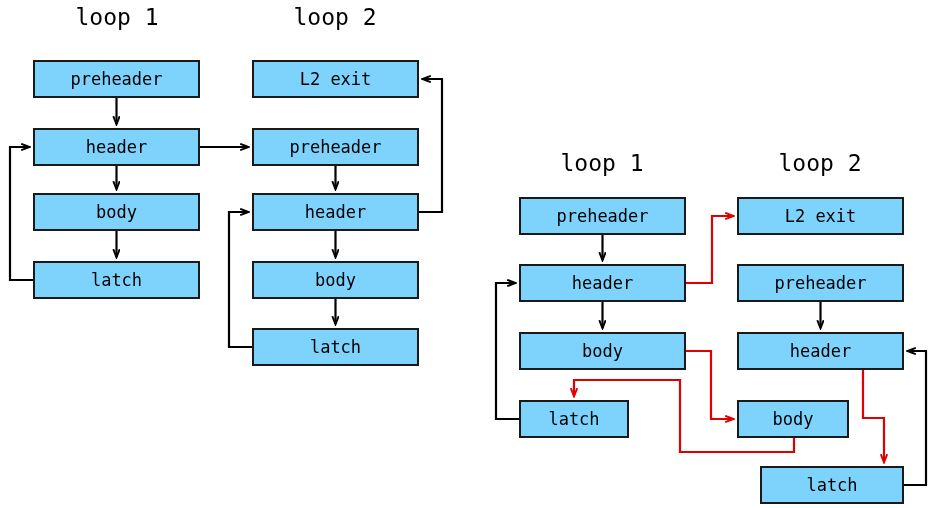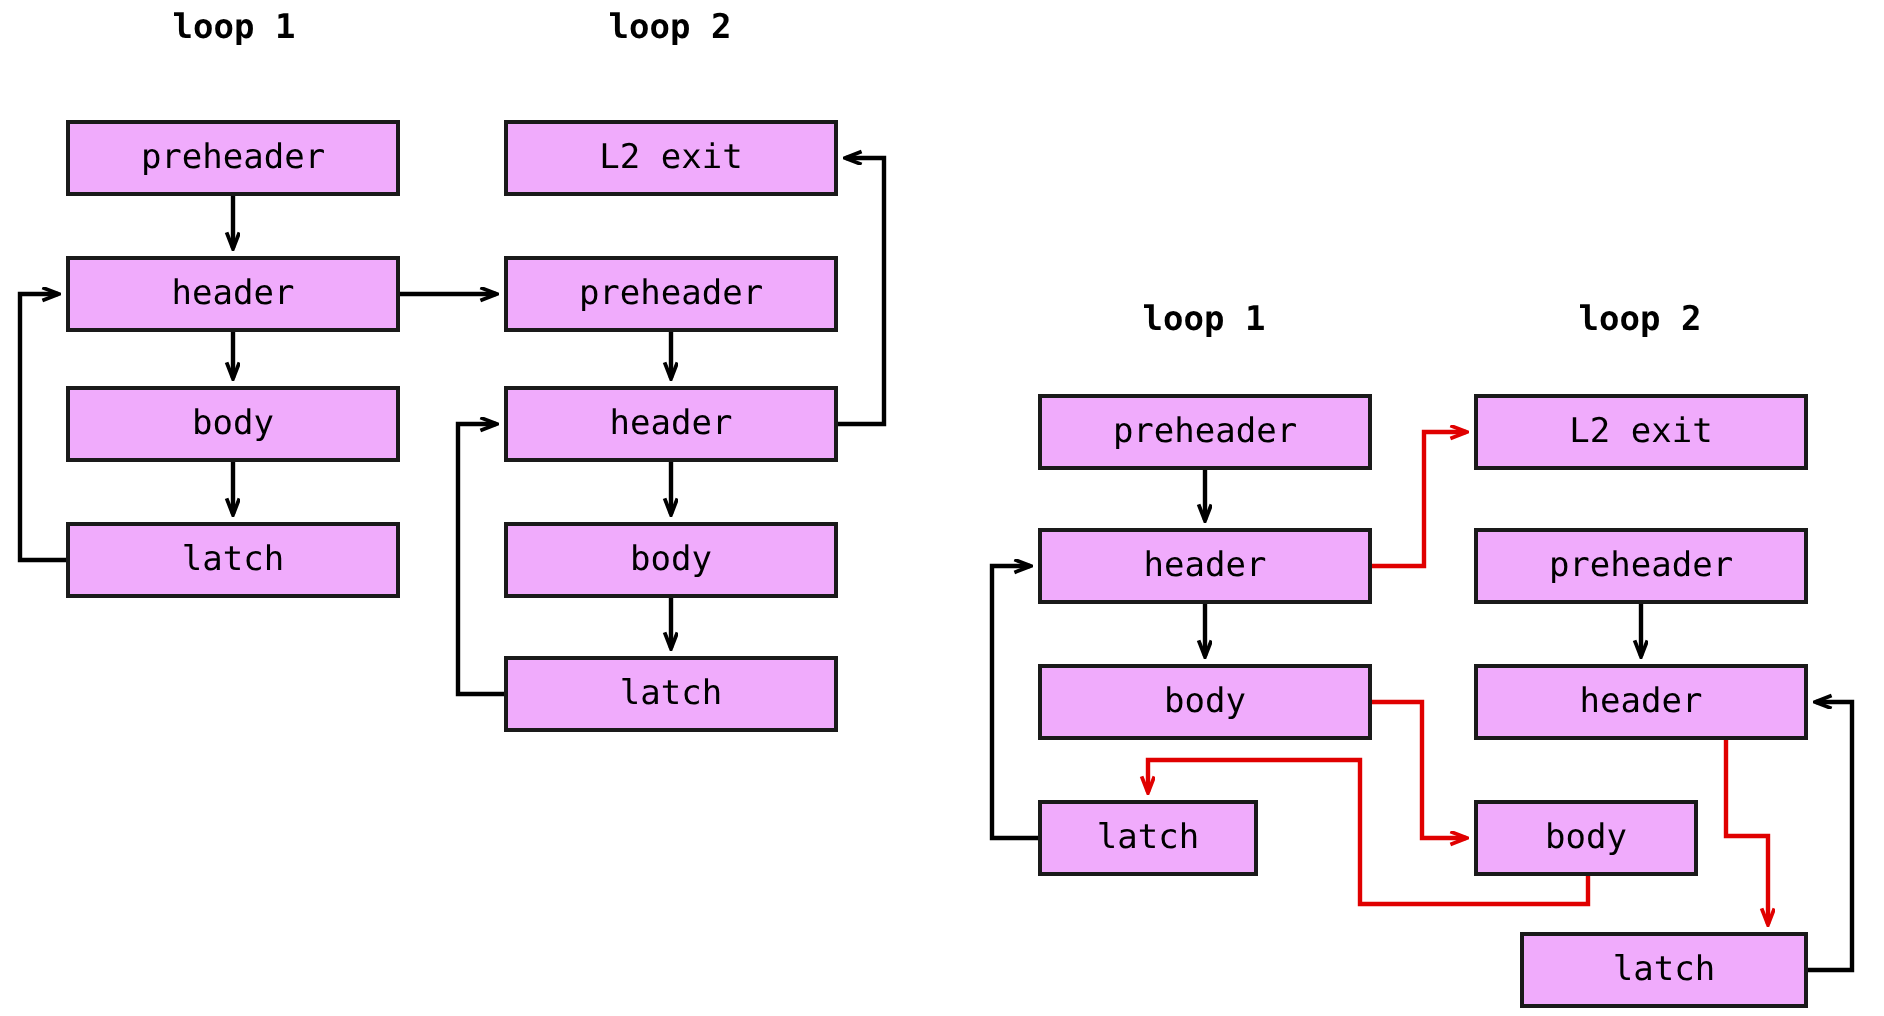--- a/index.html
+++ b/index.html
@@ -23,40 +23,39 @@
     left: 0;
     top: 0;
     width: 942px;
     height: 508px;
     overflow: visible;
   }
   .node {
     position: absolute;
     box-sizing: border-box;
     border: 2.5px solid #1a1a1a;
-    background: #f0abfc;
+    background: #7dd3fc;
     display: flex;
     align-items: center;
     justify-content: center;
     font-family: "DejaVu Sans Mono", "Liberation Mono", monospace;
     font-size: 17px;
     color: #000000;
     letter-spacing: 0px;
     white-space: nowrap;
     z-index: 5;
   }
   .grouplabel {
     position: absolute;
     font-family: "DejaVu Sans Mono", "Liberation Mono", monospace;
-    font-size: 17px;
+    font-size: 23px;
     color: #000000;
     white-space: nowrap;
     text-align: center;
     z-index: 6;
-    font-weight: bold;
   }
 </style>
 </head>
 <body>
 
 <div id="canvas">
 
   <svg class="edges" viewBox="0 0 942 508">
     <defs>
       <marker id="ah-black" markerWidth="10" markerHeight="10" refX="8.4" refY="3.6" orient="auto" markerUnits="userSpaceOnUse">

